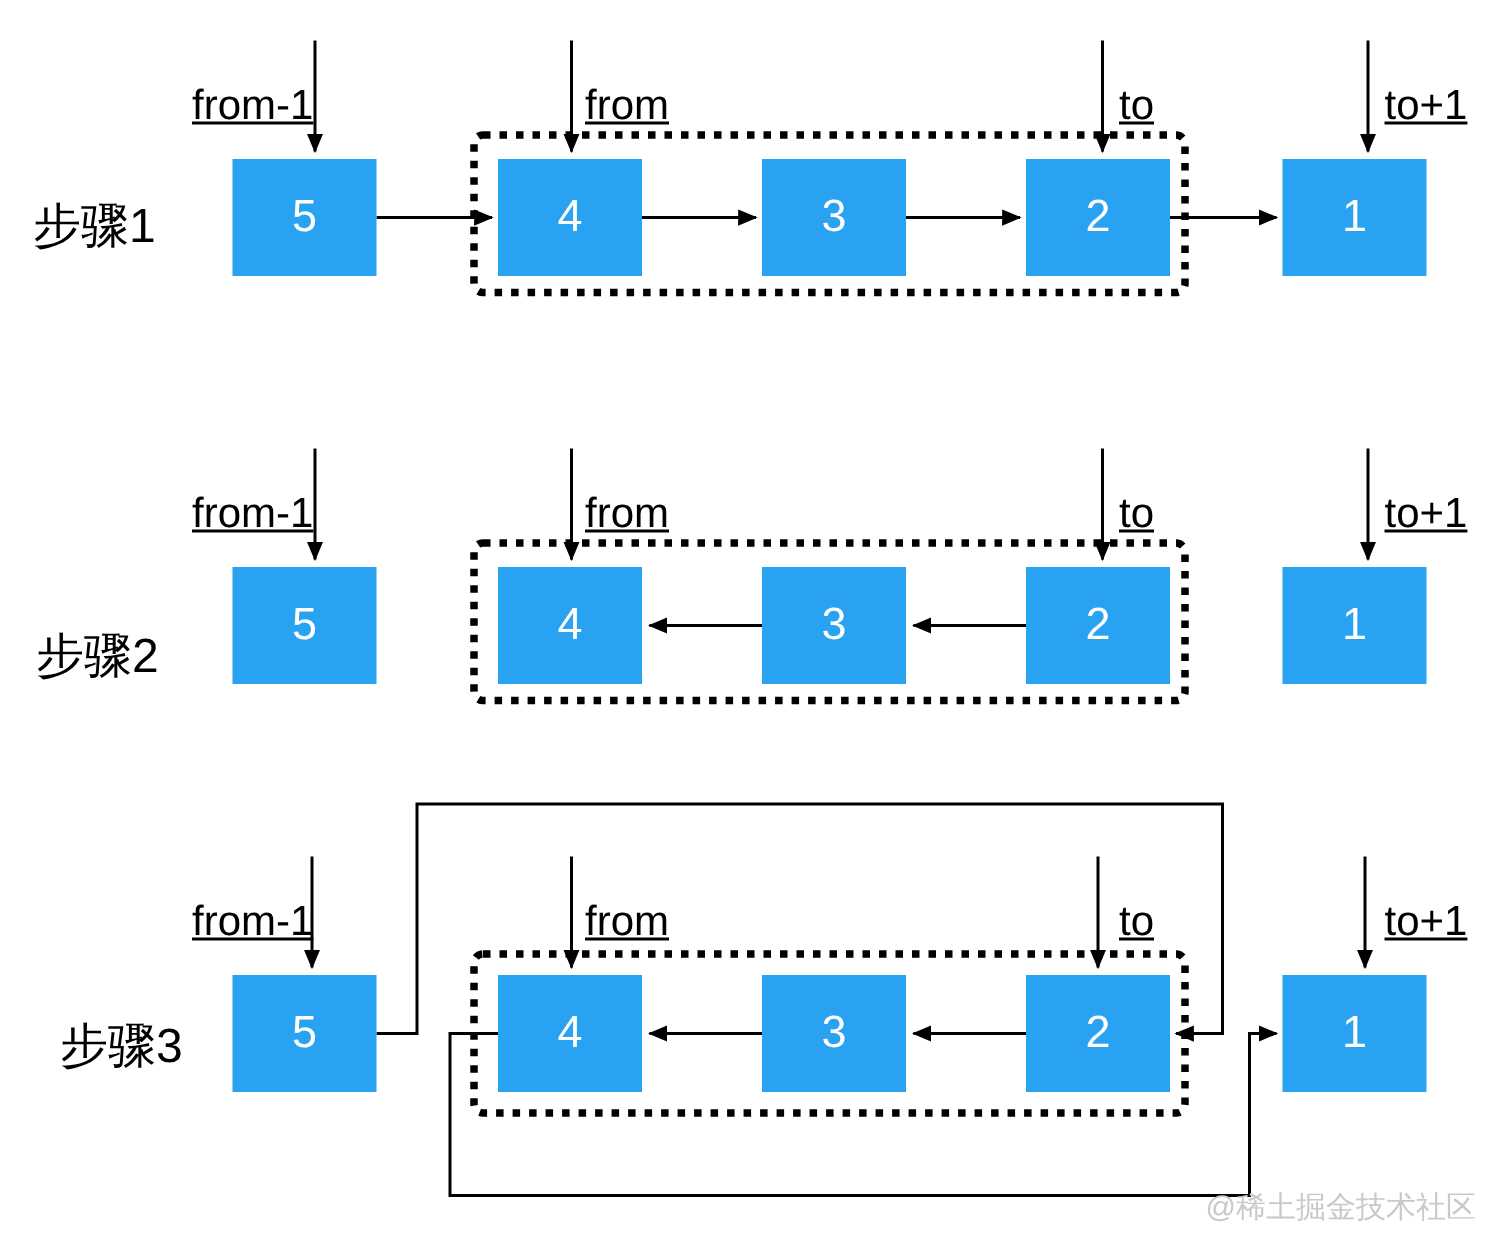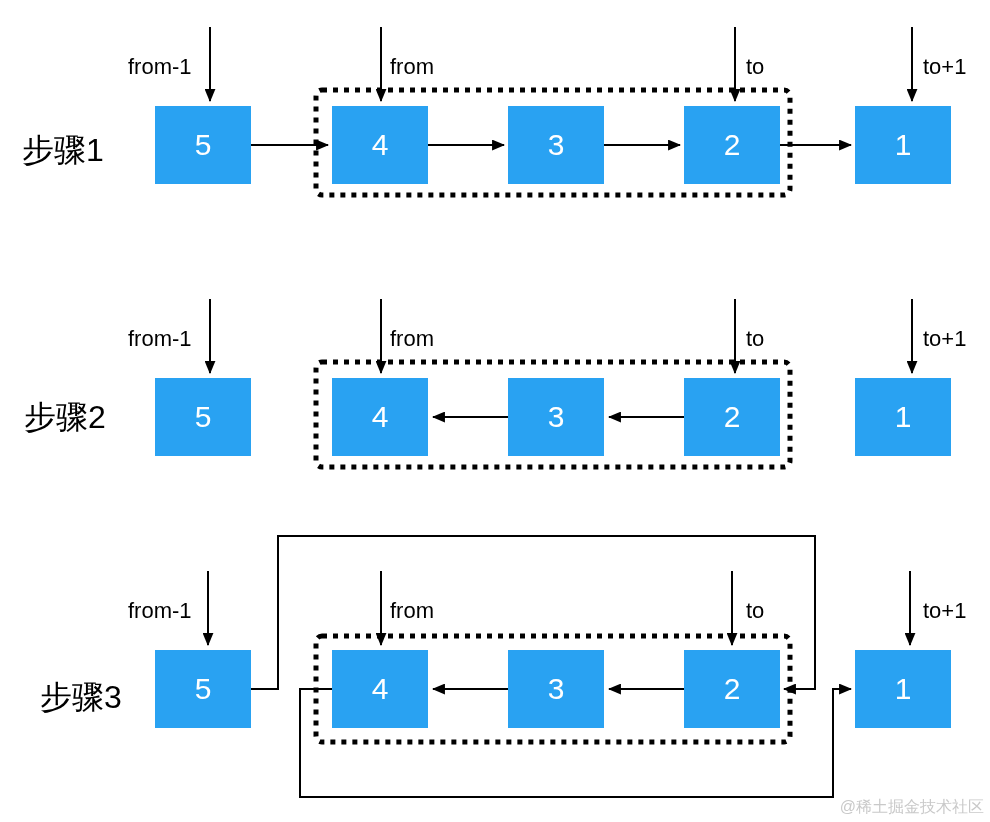--- a/index.html
+++ b/index.html
@@ -17,23 +17,23 @@
   }
   .overlay{position:absolute;left:0;top:0;width:990px;height:822px;}
   .overlay line,.overlay path,.overlay rect{stroke:var(--color-line);fill:none;}
   .conn{stroke-width:2;}
   .sublist{stroke-width:5;stroke-dasharray:5 6;}
   .node{
     position:absolute;width:96px;height:78px;background:var(--color-node-fill);
     color:var(--color-node-text);display:flex;align-items:center;justify-content:center;
     font-size:30px;line-height:1;user-select:none;
   }
-  .ptr-label{position:absolute;font-size:22px;color:var(--color-label-text);white-space:nowrap;}
+  .ptr-label{position:absolute;font-size:28px;color:var(--color-label-text);white-space:nowrap;text-decoration:underline;}
   .step-label{position:absolute;font-size:32px;color:var(--color-label-text);white-space:nowrap;}
-  .watermark{position:absolute;right:6px;bottom:4px;font-size:16px;color:var(--color-watermark);white-space:nowrap;margin-left:44px;}
+  .watermark{position:absolute;right:6px;bottom:4px;font-size:20px;color:var(--color-watermark);white-space:nowrap;margin-left:44px;}
 </style>
 </head>
 <body>
 
 <div class="canvas">
 
   <svg class="overlay" width="990" height="822" viewBox="0 0 990 822" xmlns="http://www.w3.org/2000/svg">
     <defs>
       <marker id="arw" viewBox="0 0 12 10" refX="11" refY="5" markerWidth="13" markerHeight="11" orient="auto" markerUnits="userSpaceOnUse">
         <path d="M0,0 L12,5 L0,10 z" style="fill:var(--color-line);stroke:none"></path>
@@ -81,21 +81,21 @@
   <div class="ptr-label" style="left:128px;top:54px">from-1</div>
   <div class="ptr-label" style="left:390px;top:54px">from</div>
   <div class="ptr-label" style="left:746px;top:54px">to</div>
   <div class="ptr-label" style="left:923px;top:54px">to+1</div>
   <div class="node" style="left:155px;top:106px">5</div>
   <div class="node" style="left:332px;top:106px">4</div>
   <div class="node" style="left:508px;top:106px">3</div>
   <div class="node" style="left:684px;top:106px">2</div>
   <div class="node" style="left:855px;top:106px">1</div>
 
-  <div class="step-label" style="left:24px;top:396px">步骤2</div>
+  <div class="step-label" style="left:24px;top:416px">步骤2</div>
   <div class="ptr-label" style="left:128px;top:326px">from-1</div>
   <div class="ptr-label" style="left:390px;top:326px">from</div>
   <div class="ptr-label" style="left:746px;top:326px">to</div>
   <div class="ptr-label" style="left:923px;top:326px">to+1</div>
   <div class="node" style="left:155px;top:378px">5</div>
   <div class="node" style="left:332px;top:378px">4</div>
   <div class="node" style="left:508px;top:378px">3</div>
   <div class="node" style="left:684px;top:378px">2</div>
   <div class="node" style="left:855px;top:378px">1</div>
 

